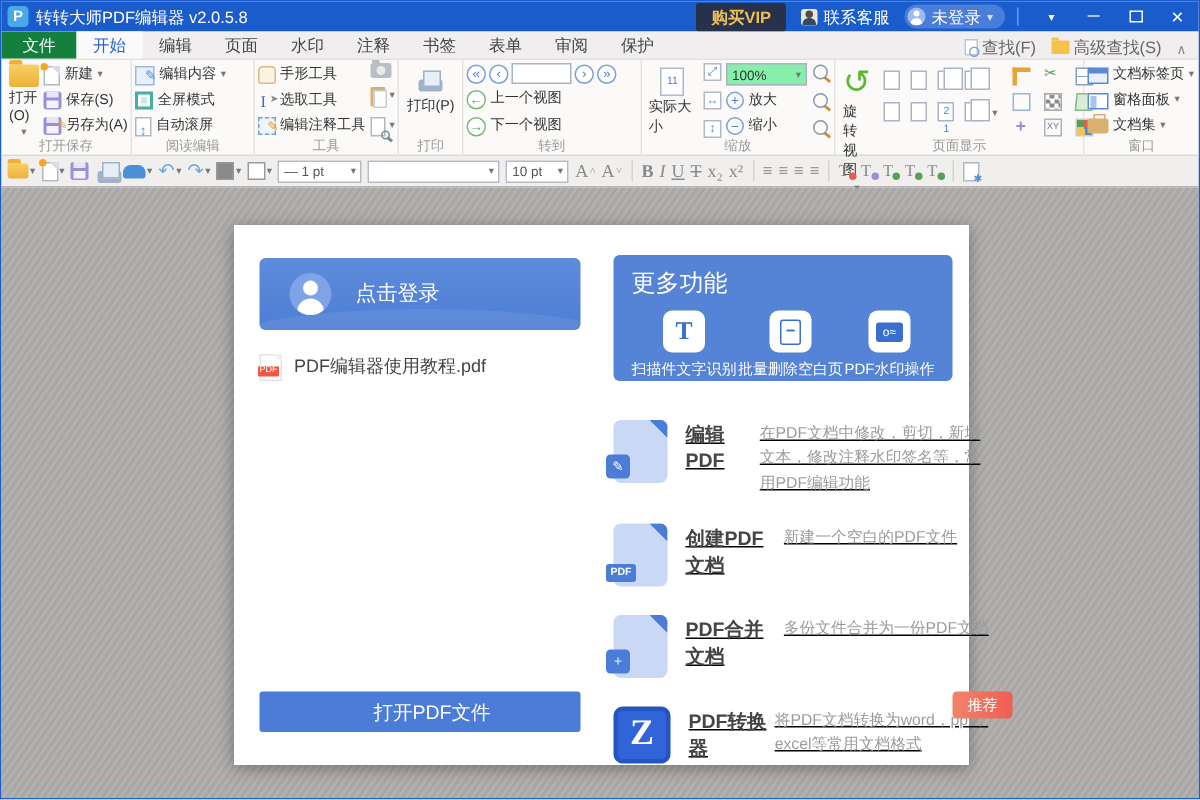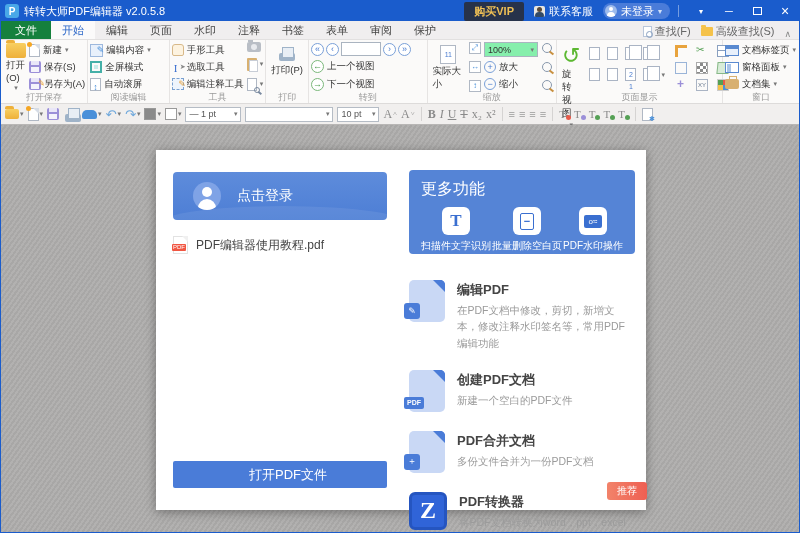--- a/index.html
+++ b/index.html
@@ -136,21 +136,21 @@
   .avatar-b { width:28px; height:28px; border-radius:50%; background:#7fa3e6; position:relative; overflow:hidden; }
   .avatar-b::before { content:""; position:absolute; left:9px; top:5px; width:10px; height:10px; border-radius:50%; background:#fff; }
   .avatar-b::after { content:""; position:absolute; left:5px; top:17px; width:18px; height:12px; border-radius:9px 9px 0 0; background:#fff; }
   .logintext { color:#fff; font-size:14px; }
   .recentrow { width:214px; margin-top:18px; display:flex; align-items:center; }
   .recenttitle { font-size:12px; color:#555; }
   .clearbtn { margin-left:auto; display:flex; align-items:center; gap:4px; font-size:11px; color:#9aa4b2; }
   .broom { position:relative; width:13px; height:13px; }
   .broom::before { content:""; position:absolute; left:5px; top:0; width:3px; height:6px; background:#5b8bd8; }
   .broom::after { content:""; position:absolute; left:1px; top:6px; width:11px; height:6px; background:#5b8bd8; clip-path:polygon(0 100%,20% 0,80% 0,100% 100%); }
-  .filerow { width:214px; margin-top:16px; display:flex; align-items:center; gap:8px; }
+  .filerow { width:214px; margin-top:16px; display:flex; gap:8px; }
   .pdficon { width:15px; height:18px; background:#fff; border:1px solid #e2e2e2; position:relative; flex:0 0 auto; }
   .pdficon::before { content:""; position:absolute; right:-1px; top:-1px; border:3px solid #f0f0f0; border-left-color:transparent; border-bottom-color:transparent; }
   .pdftag { position:absolute; left:-2px; bottom:2px; background:#f15642; color:#fff; font-size:6px; line-height:7px; padding:0 1px; border-radius:1px; }
   .filename { font-size:12px; color:#444; }
   .openbtn { margin-top:auto; width:214px; height:27px; background:#4a7cd8; border-radius:2px; color:#fff; font-size:13px; display:flex; align-items:center; justify-content:center;padding-left:16px; }
 
   .morepanel { width:226px; height:84px; background:#5584d6; border-radius:4px; padding:9px 12px 8px; color:#fff; }
   .moretitle { font-size:16px; }
   .moreitems { display:flex; justify-content:space-between; margin-top:7px; }
   .moreitem { display:flex; flex-direction:column; align-items:center; gap:4px; }
@@ -161,21 +161,21 @@
   .morelabel { font-size:10px; white-space:nowrap; }
 
   .featlist { display:flex; flex-direction:column; margin-top:26px; }
   .feat { display:flex; gap:12px; position:relative; }
   .feat + .feat { margin-top:19px; }
   .fdoc { width:36px; height:42px; background:#c9d8f5; border-radius:5px; position:relative; flex:0 0 auto; }
   .fdoc::before { content:""; position:absolute; right:0; top:0; border:6px solid #4a7cd8; border-left-color:transparent; border-bottom-color:transparent; border-radius:0 5px 0 0; }
   .fbadge { position:absolute; left:-5px; bottom:3px; width:16px; height:16px; background:#4a7cd8; border-radius:3px; color:#fff; display:flex; align-items:center; justify-content:center; font-size:9px; }
   .fbadge.tag { font-size:7px; font-weight:bold; width:20px; height:12px; border-radius:2px; }
   .zsq { width:38px; height:38px; background:#3064d8; border-radius:6px; display:flex; align-items:center; justify-content:center; color:#fff; font-weight:bold; font-size:24px; font-family:"Liberation Serif",serif; flex:0 0 auto; border:3px solid #2555c0; }
-  .ftext { display:flex; flex-direction:column; gap:3px; padding-top:1px; }
+  .ftext { display:flex; flex-direction:row; gap:3px; padding-top:1px;text-decoration:underline; }
   .ftitle { font-size:13px; color:#454545; font-weight:bold; }
   .fdesc { font-size:10.5px; color:#9b9b9b; line-height:1.55; width:175px; }
   .recbadge { position:absolute; right:-12px; top:-10px; background:linear-gradient(90deg,#f2836a,#ee5f52); color:#fff; font-size:10px; padding:2px 10px; border-radius:3px; }
 </style>
 </head>
 <body>
 
 <div class="window">
 
   <div class="titlebar">

